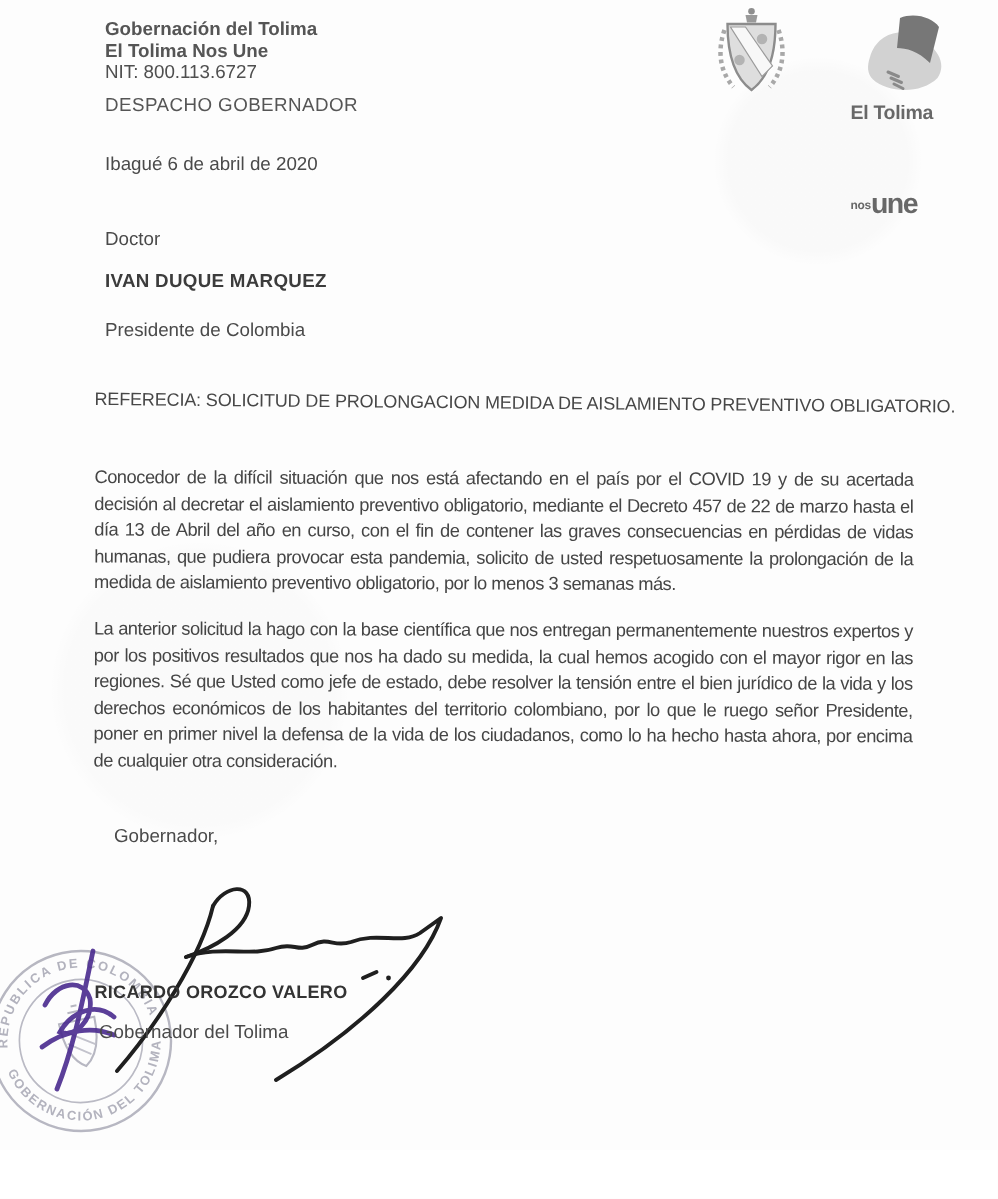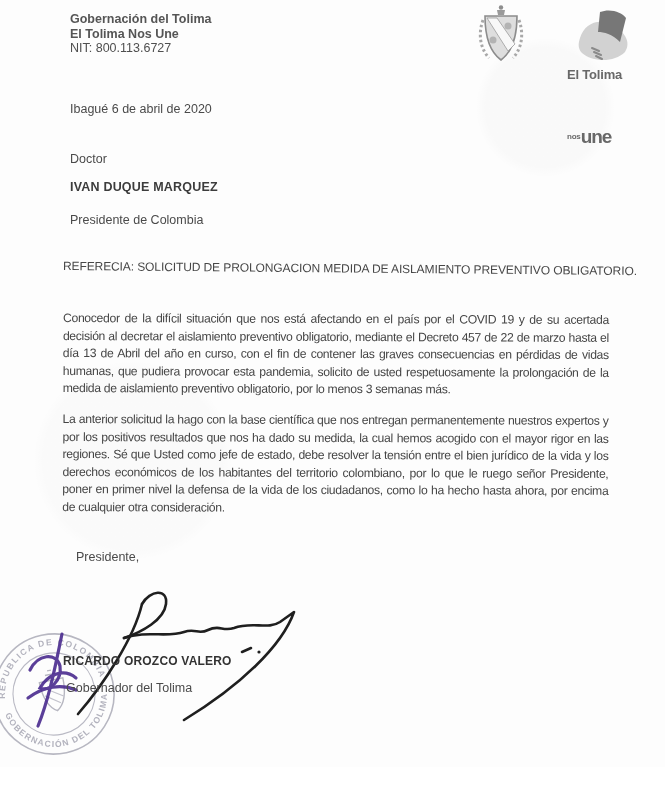--- a/index.html
+++ b/index.html
@@ -53,20 +53,21 @@
 </head>
 <body>
 
 <div class="page">
 
   <div class="abs letterhead">
     <div class="lh-bold">Gobernación del Tolima</div>
     <div class="lh-bold">El Tolima Nos Une</div>
     <div>NIT: 800.113.6727</div>
   </div>
+  <div class="abs office">DESPACHO GOBERNADOR</div>
 
   <svg class="abs crest-svg" width="48" height="66" viewBox="0 0 48 66">
 
     <path d="M20,6 L28,6 L27,11 L21,11 Z" fill="#9a9a9a"></path>
     <circle cx="24" cy="3.5" r="2.2" fill="#8e8e8e"></circle>
 
     <path d="M6,16 C1,30 3,44 12,54" fill="none" stroke="#a8a8a8" stroke-width="3" stroke-dasharray="2.5,2.5"></path>
     <path d="M42,16 C47,30 45,44 36,54" fill="none" stroke="#a8a8a8" stroke-width="3" stroke-dasharray="2.5,2.5"></path>
 
     <path d="M8,12 H40 C40,34 35,48 24,56 C13,48 8,34 8,12 Z" fill="#dedede" stroke="#8c8c8c" stroke-width="1.6"></path>
@@ -101,21 +102,21 @@
     <div>Presidente de Colombia</div>
   </div>
 
   <div class="abs reference">REFERECIA: SOLICITUD DE PROLONGACION MEDIDA DE AISLAMIENTO PREVENTIVO OBLIGATORIO.</div>
 
   <div class="abs body-text">
     <p>Conocedor de la difícil situación que nos está afectando en el país por el COVID 19 y de su acertada decisión al decretar el aislamiento preventivo obligatorio, mediante el Decreto 457 de 22 de marzo hasta el día 13 de Abril del año en curso, con el fin de contener las graves consecuencias en pérdidas de vidas humanas, que pudiera provocar esta pandemia, solicito de usted respetuosamente la prolongación de la medida de aislamiento preventivo obligatorio, por lo menos 3 semanas más.</p>
     <p>La anterior solicitud la hago con la base científica que nos entregan permanentemente nuestros expertos y por los positivos resultados que nos ha dado su medida, la cual hemos acogido con el mayor rigor en las regiones. Sé que Usted como jefe de estado, debe resolver la tensión entre el bien jurídico de la vida y los derechos económicos de los habitantes del territorio colombiano, por lo que le ruego señor Presidente, poner en primer nivel la defensa de la vida de los ciudadanos, como lo ha hecho hasta ahora, por encima de cualquier otra consideración.</p>
   </div>
 
-  <div class="abs closing">Presidente,</div>
+  <div class="abs closing">Gobernador,</div>
 
   <svg class="abs stamp-svg" width="156" height="156" viewBox="0 0 156 156">
     <circle cx="78" cy="78" r="60" fill="none" stroke="#a6a6b3" stroke-width="1.6"></circle>
     <circle cx="78" cy="78" r="41" fill="none" stroke="#a9a9b6" stroke-width="1.1"></circle>
     <defs>
       <path id="arcTop" d="M 29,78 A 49,49 0 0 1 127,78" fill="none"></path>
       <path id="arcBottom" d="M 25,78 A 53,53 0 0 0 131,78" fill="none"></path>
     </defs>
     <text font-family="Liberation Sans, sans-serif" font-size="8.6" font-weight="bold" fill="#a0a0ae" letter-spacing="1.4">
       <textPath href="#arcTop" startOffset="50%" text-anchor="middle">REPUBLICA DE COLOMBIA</textPath>

